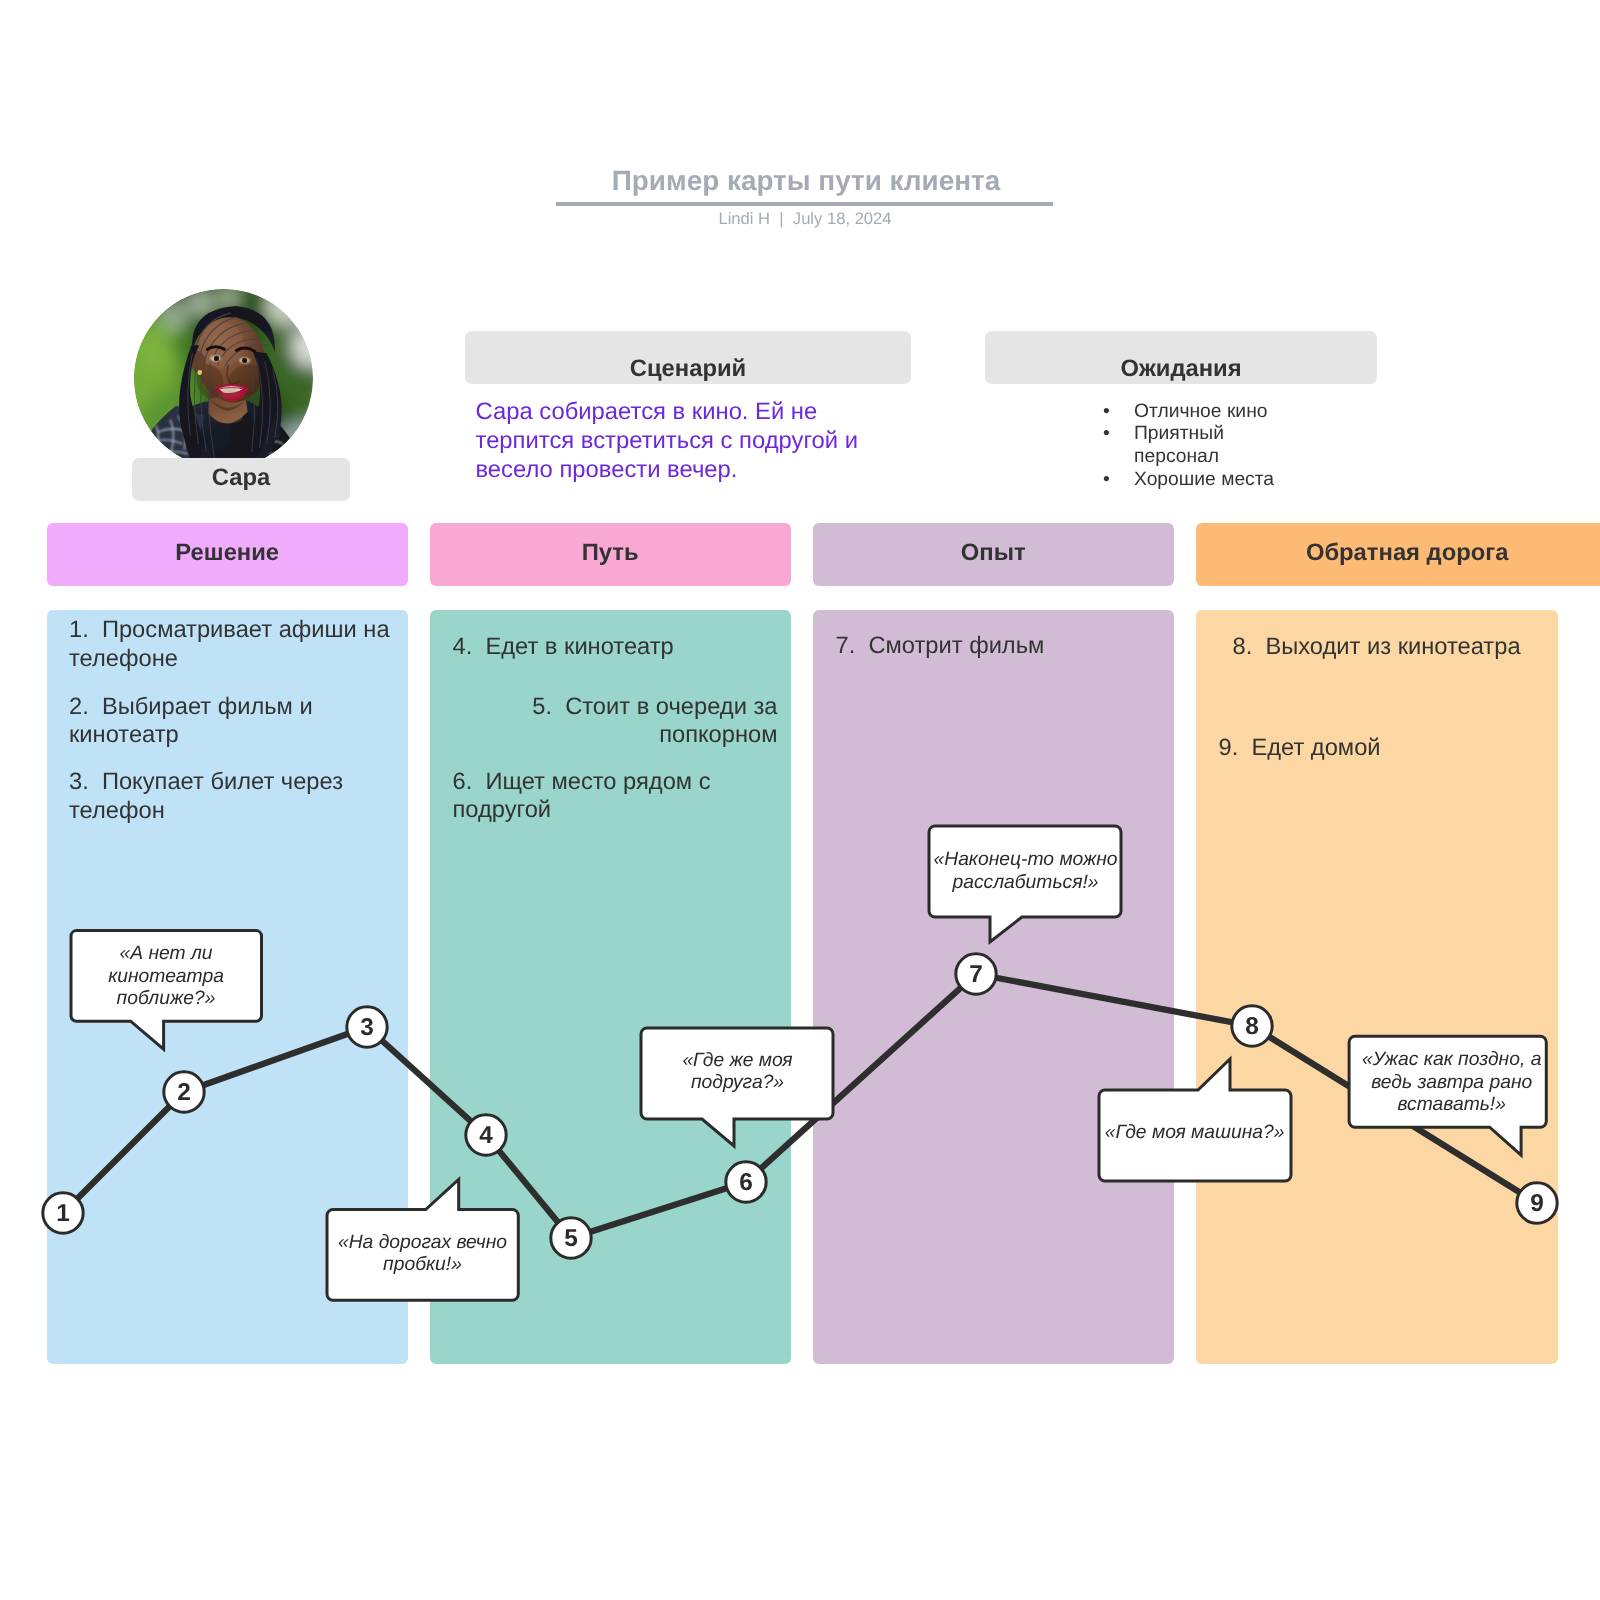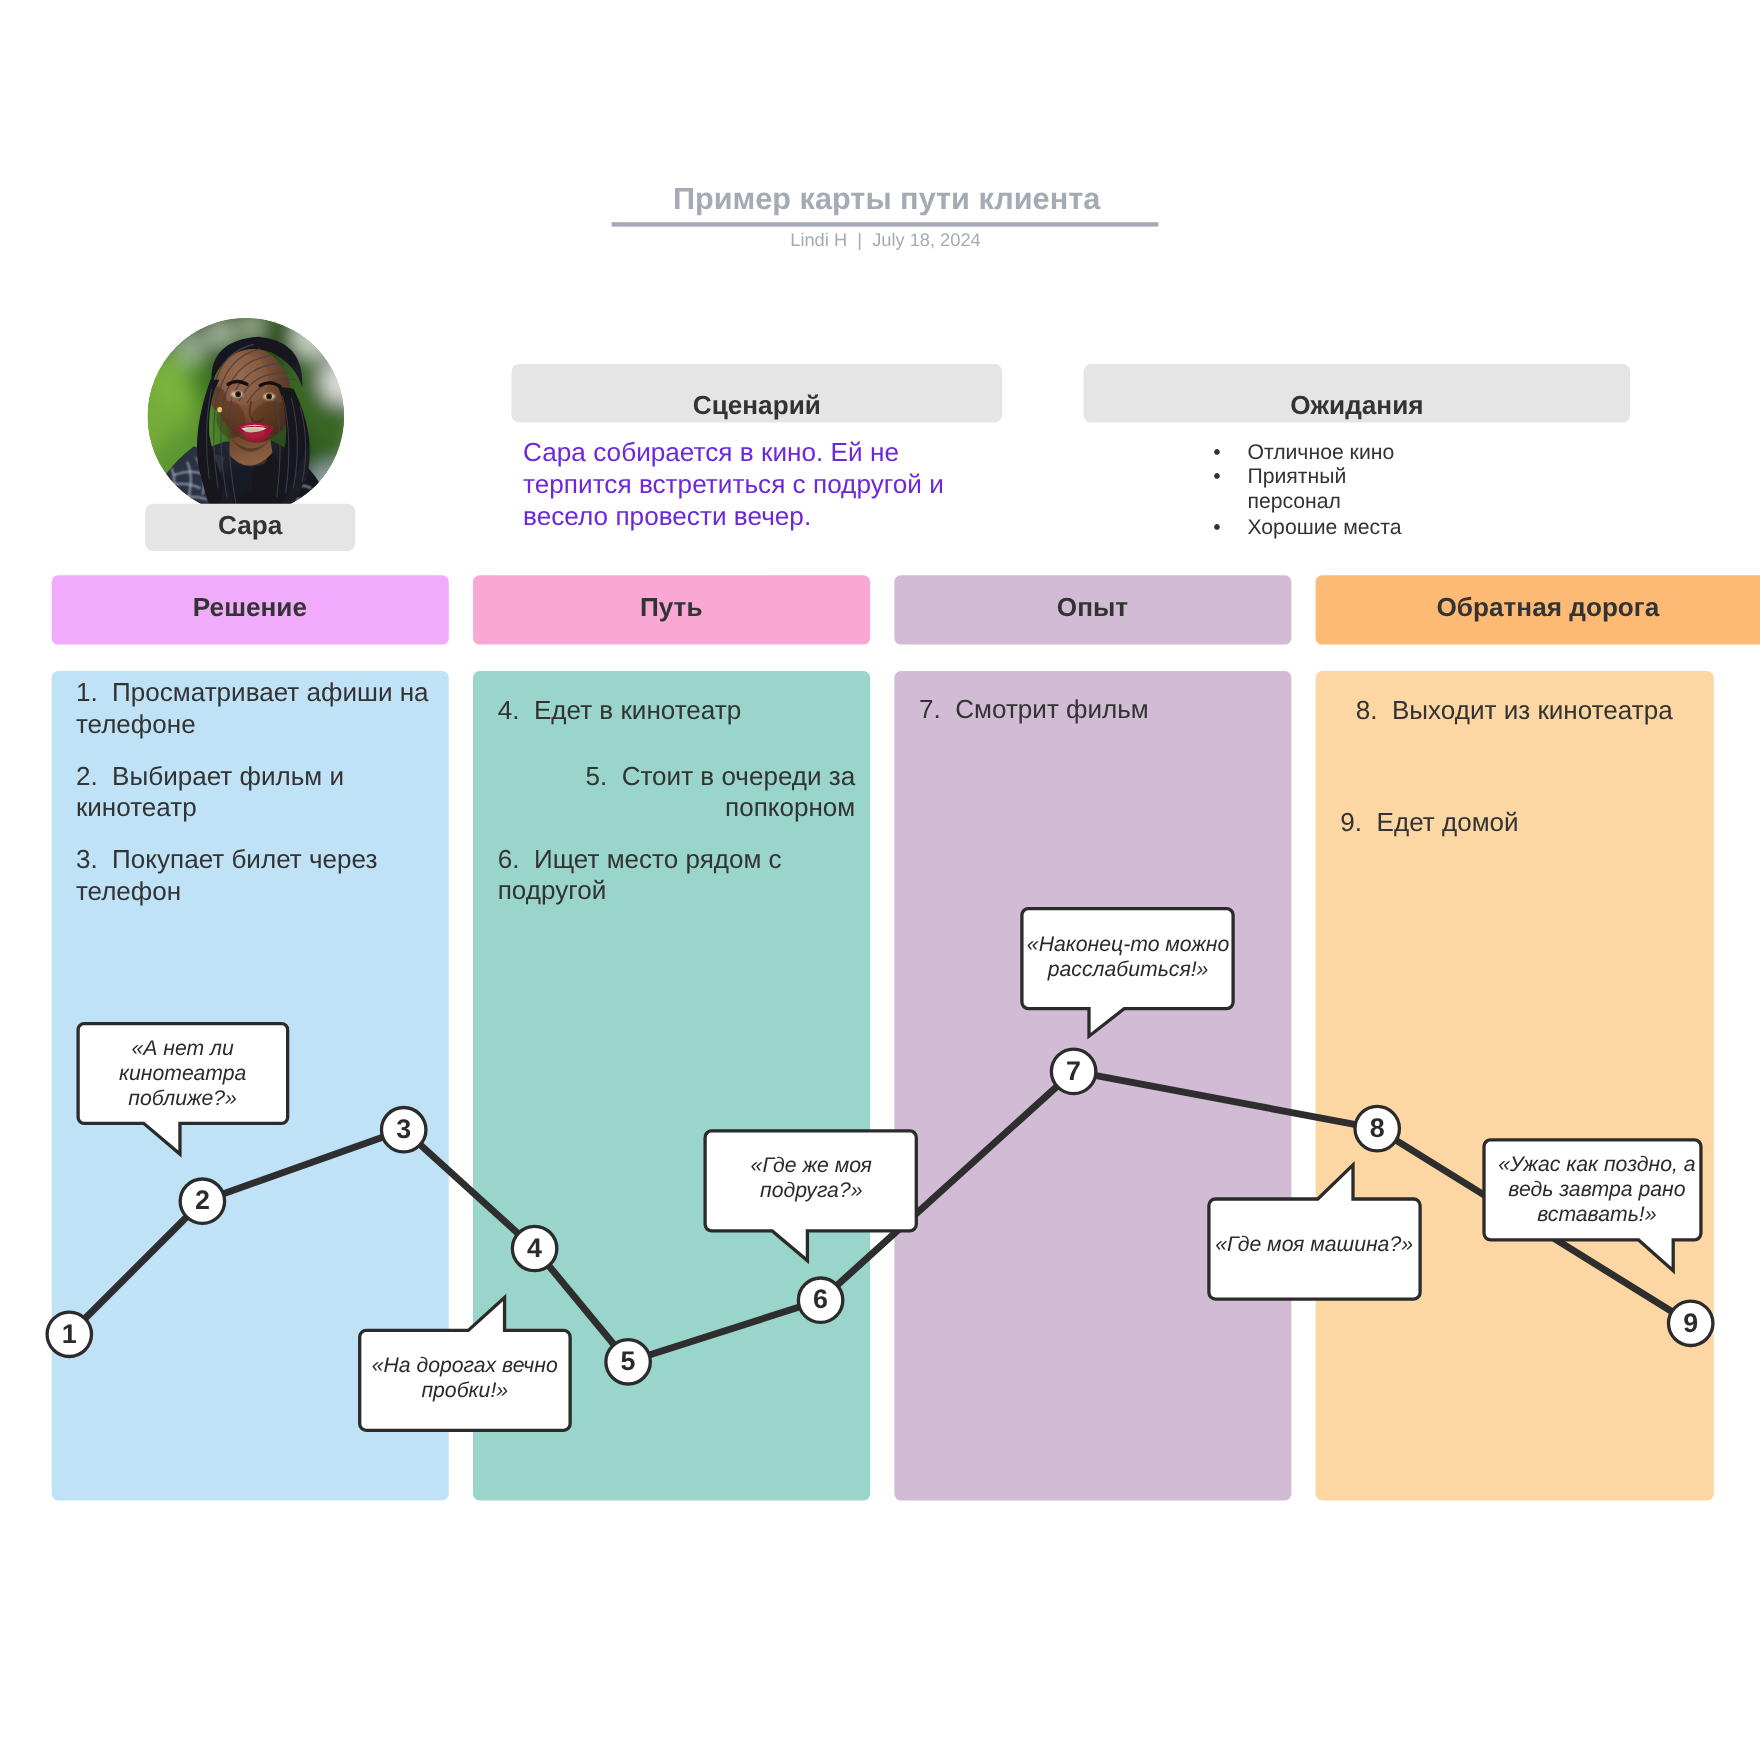--- a/index.html
+++ b/index.html
@@ -12,30 +12,30 @@
 
   
   #doc-title{opacity:.999;left:6px;top:166px;width:1600px;text-align:center;
              font-size:27.9px;font-weight:bold;color:#a4abb5;line-height:30px;}
   #title-rule{left:556px;top:202px;width:496.5px;height:3.6px;background:#a4abb5;}
   #doc-byline{opacity:.999;left:5px;top:207.9px;width:1600px;text-align:center;
               font-size:16.6px;color:#a4abb5;line-height:22px;white-space:pre;}
 
   
   #persona-photo{left:133.8px;top:288.5px;width:179px;height:179px;border-radius:50%;overflow:hidden;}
-  #persona-name-box{opacity:.999;left:132px;top:458.4px;width:191px;height:43px;background:#e5e5e5;border-radius:7px;
+  #persona-name-box{opacity:.999;left:132px;top:458.4px;width:218px;height:43px;background:#e5e5e5;border-radius:7px;
                     display:flex;align-items:center;justify-content:center;}
   #persona-name{font-size:23.8px;font-weight:bold;color:#333333;position:relative;top:-1.5px;}
 
   
   .grey-head{opacity:.999;height:53px;background:#e5e5e5;border-radius:7px;
              display:flex;align-items:flex-end;justify-content:center;}
   .grey-head-label{font-size:23.8px;font-weight:bold;color:#333333;position:relative;top:-1.5px;}
   #scenario-head{left:465px;top:331px;width:446px;}
-  #expectations-head{left:985px;top:331px;width:497px;}
+  #expectations-head{left:985px;top:331px;width:392px;}
   #scenario-body{opacity:.999;left:475.5px;top:398.4px;width:395px;font-size:23.8px;color:#6d28d9;line-height:28.8px;}
   #expectations-list{opacity:.999;left:1103px;top:400.5px;width:185px;font-size:19.3px;color:#333333;line-height:22.9px;
                      margin:0;padding:0;list-style:none;}
   #expectations-list li{position:relative;padding-left:31px;}
   #expectations-list li .bullet{position:absolute;left:0;top:0;font-size:19.3px;line-height:22.9px;}
 
   
   .stage-head{opacity:.999;position:absolute;top:523px;height:63px;border-radius:6px;
               display:flex;align-items:center;justify-content:center;}
   .stage-head-label{opacity:.999;font-size:23.8px;font-weight:bold;color:#333333;position:relative;top:-1.5px;}

